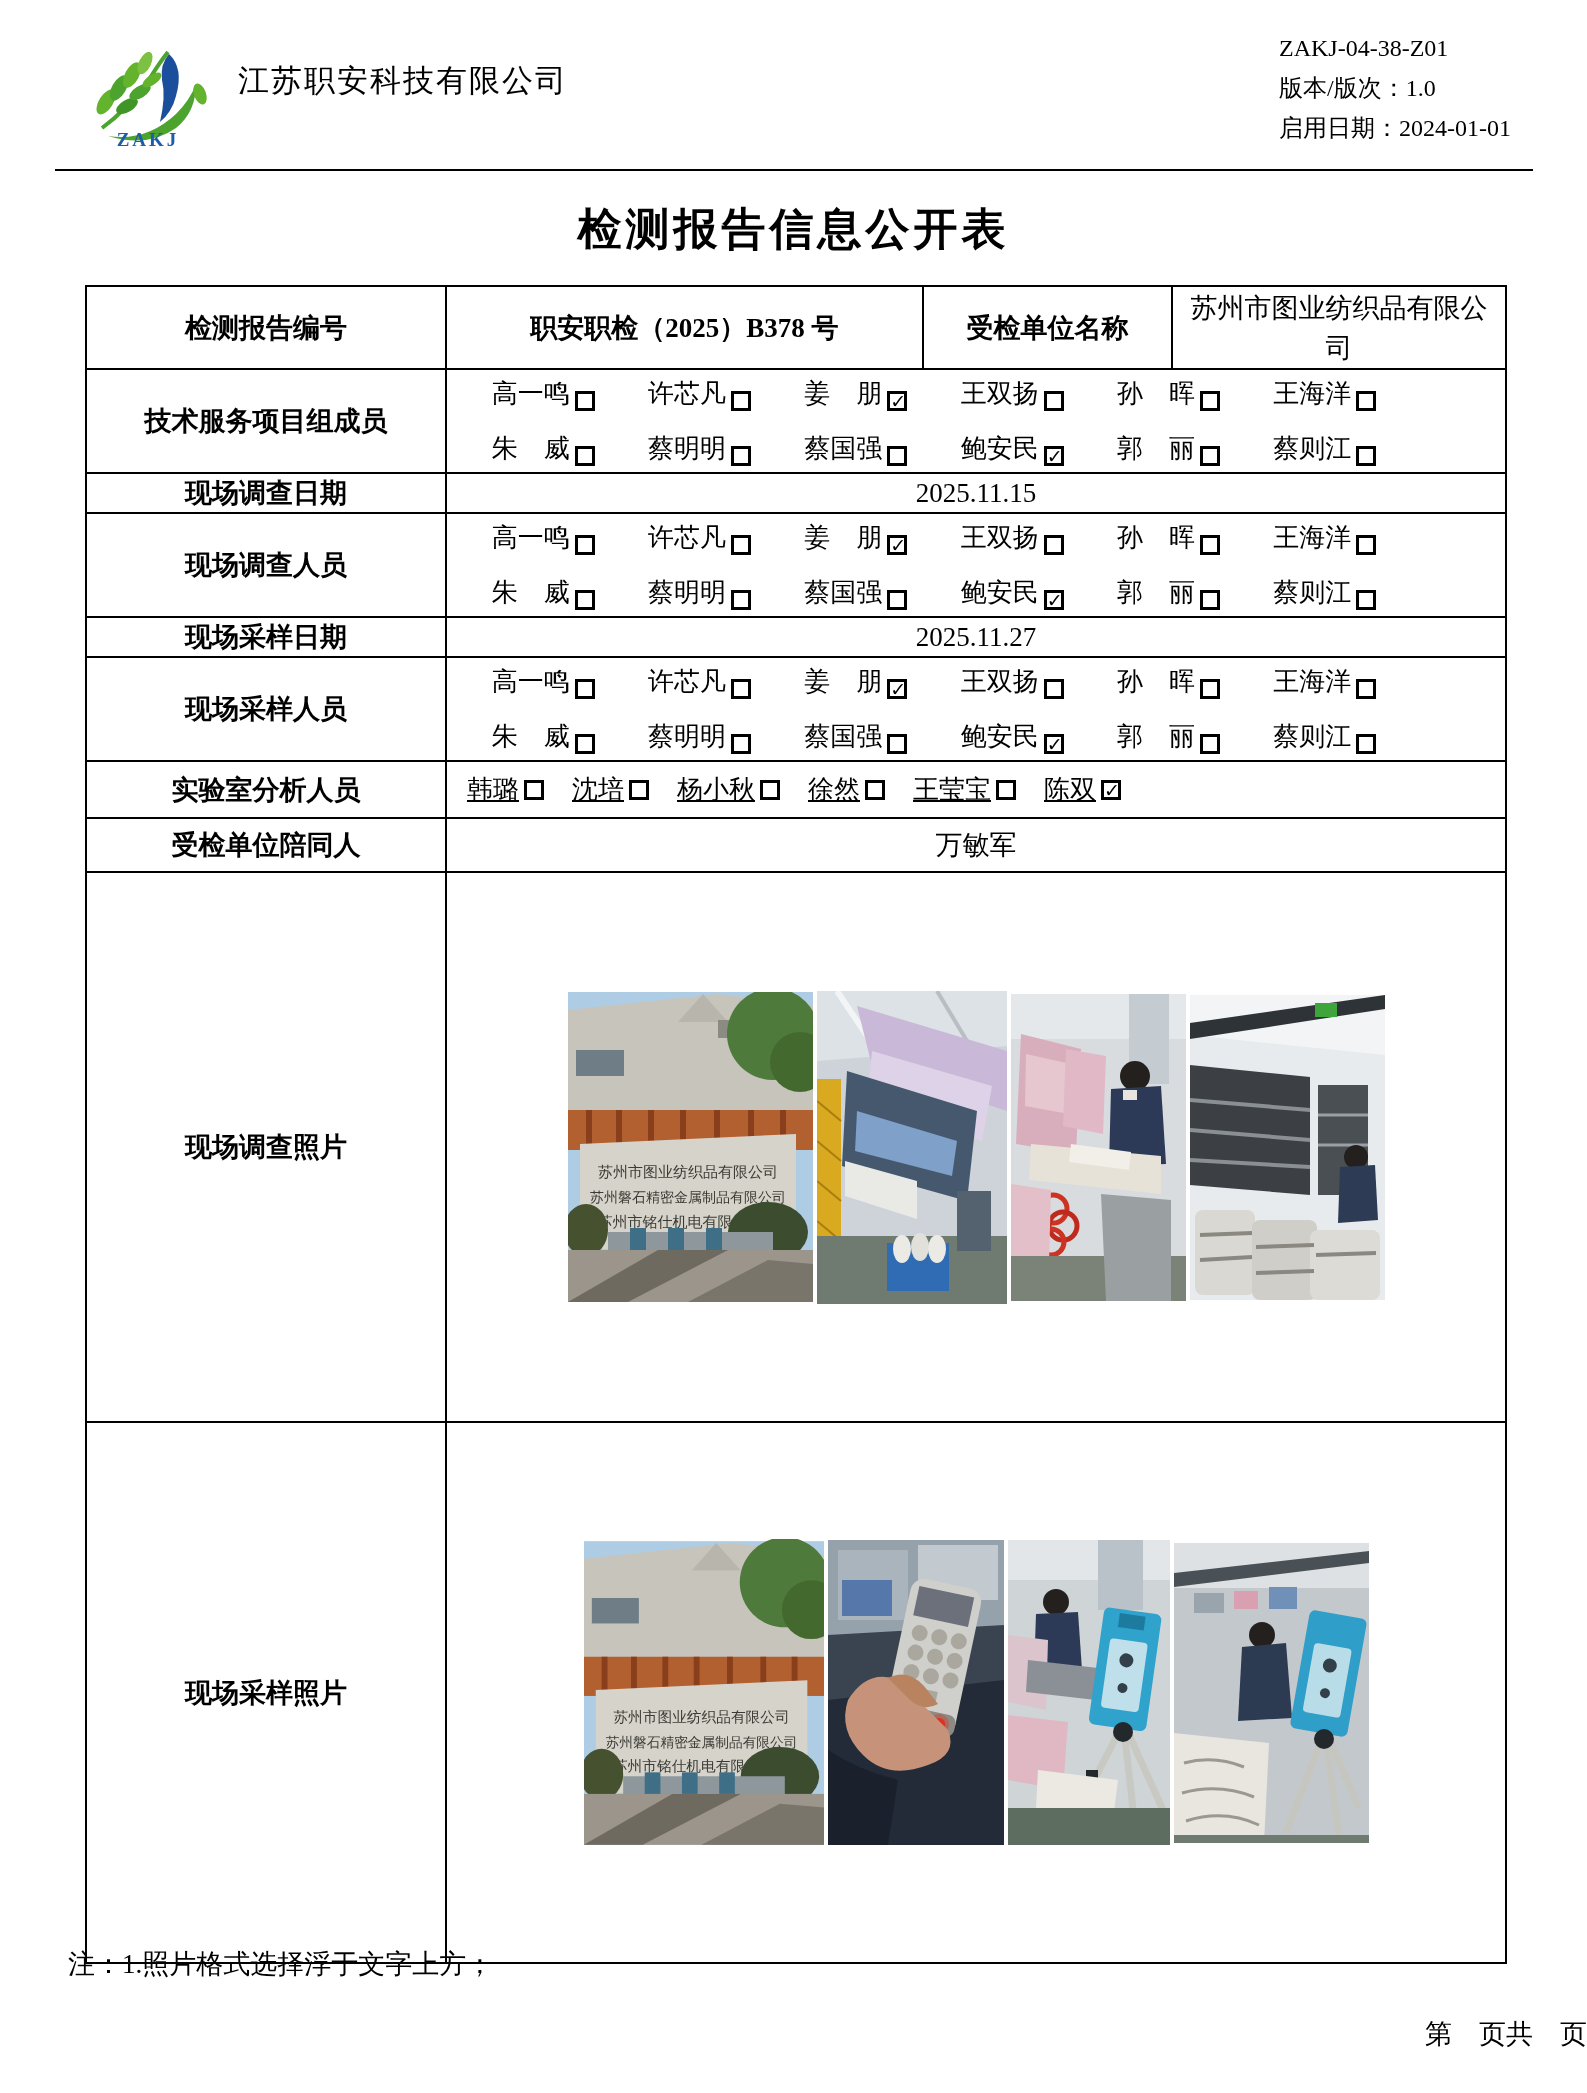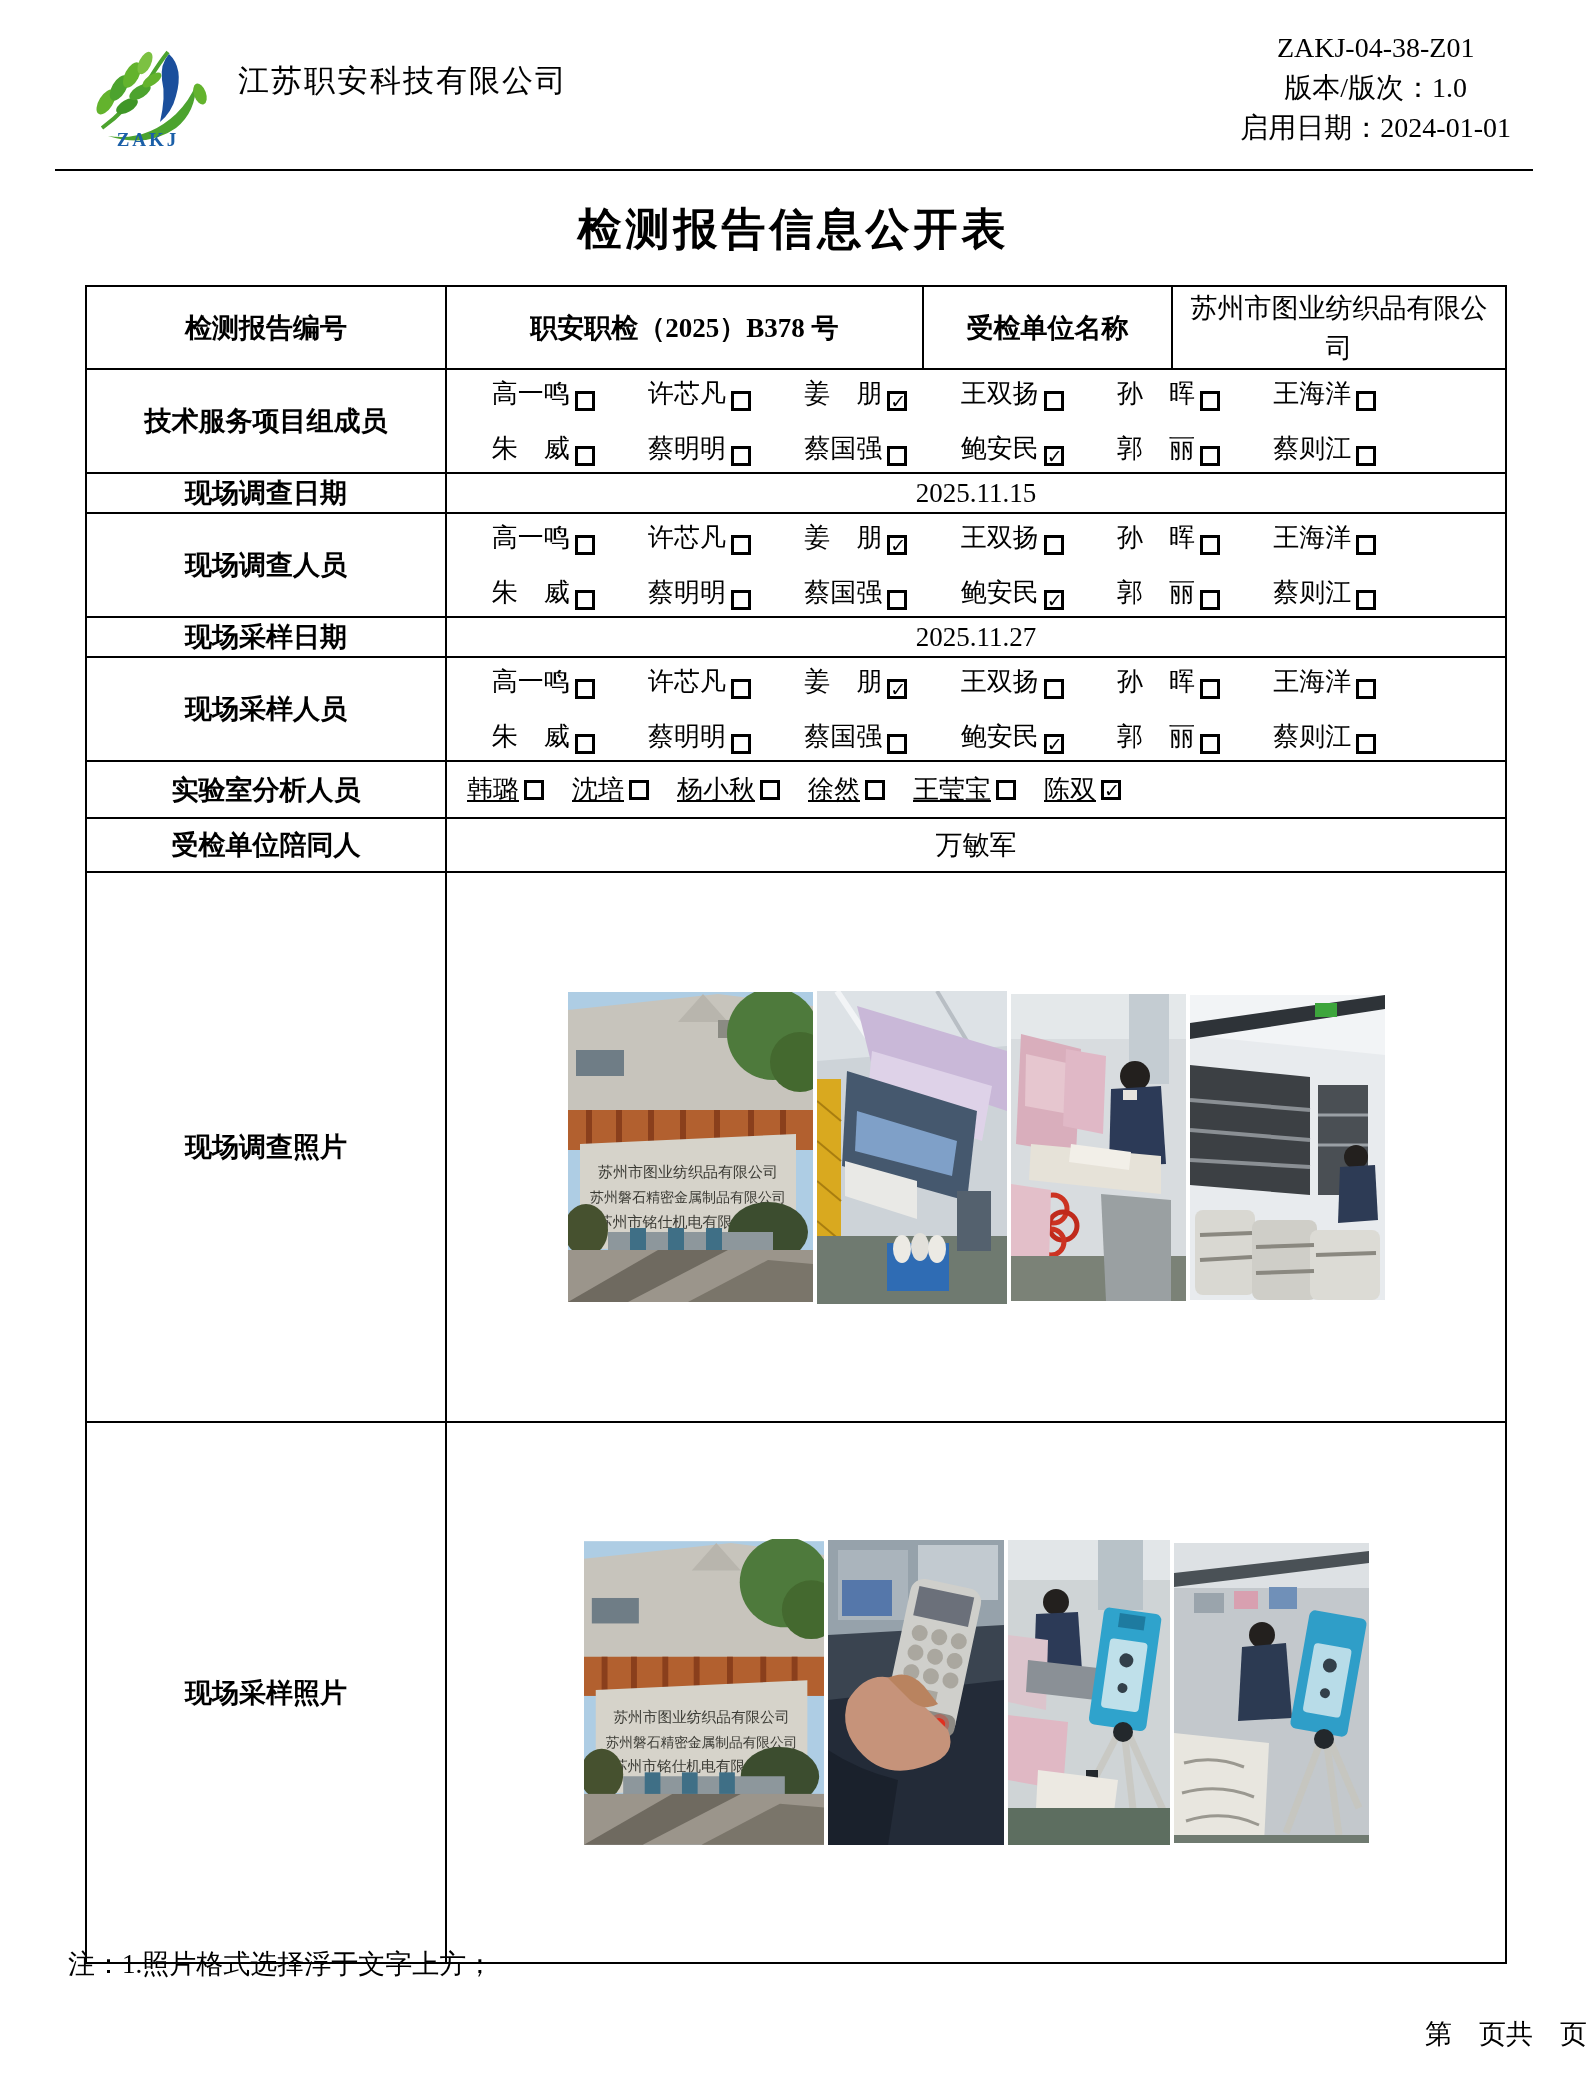--- a/index.html
+++ b/index.html
@@ -8,21 +8,21 @@
     width:1587px;height:2093px;
     background:#fff;
     margin:0 auto;
     font-family:"Liberation Serif","DejaVu Serif",serif;
     color:#000;
     overflow:hidden;
   }
   
   .logo{position:absolute;left:72px;top:40px;width:152px;height:108px;}
   .company-name{position:absolute;left:238px;top:60px;font-size:31px;letter-spacing:2px;text-align:right;}
-  .doc-info{position:absolute;right:76px;top:28px;text-align:center;font-size:28px;line-height:40px;}
+  .doc-info{position:absolute;right:76px;top:28px;text-align:left;font-size:24px;line-height:40px;}
   .header-rule{position:absolute;left:55px;top:169px;width:1478px;height:2px;background:#000;}
   
   .title{position:absolute;left:0;top:200px;width:100%;text-align:center;
          font-size:44px;font-weight:bold;letter-spacing:4px;}
   
   table.main{position:absolute;left:85px;top:285px;width:1420px;
              border-collapse:collapse;table-layout:fixed;}
   table.main td{border:2px solid #000;padding:0 6px;text-align:center;
                 font-size:27px;vertical-align:middle;overflow:hidden;}
   td.lbl{font-weight:bold;}

